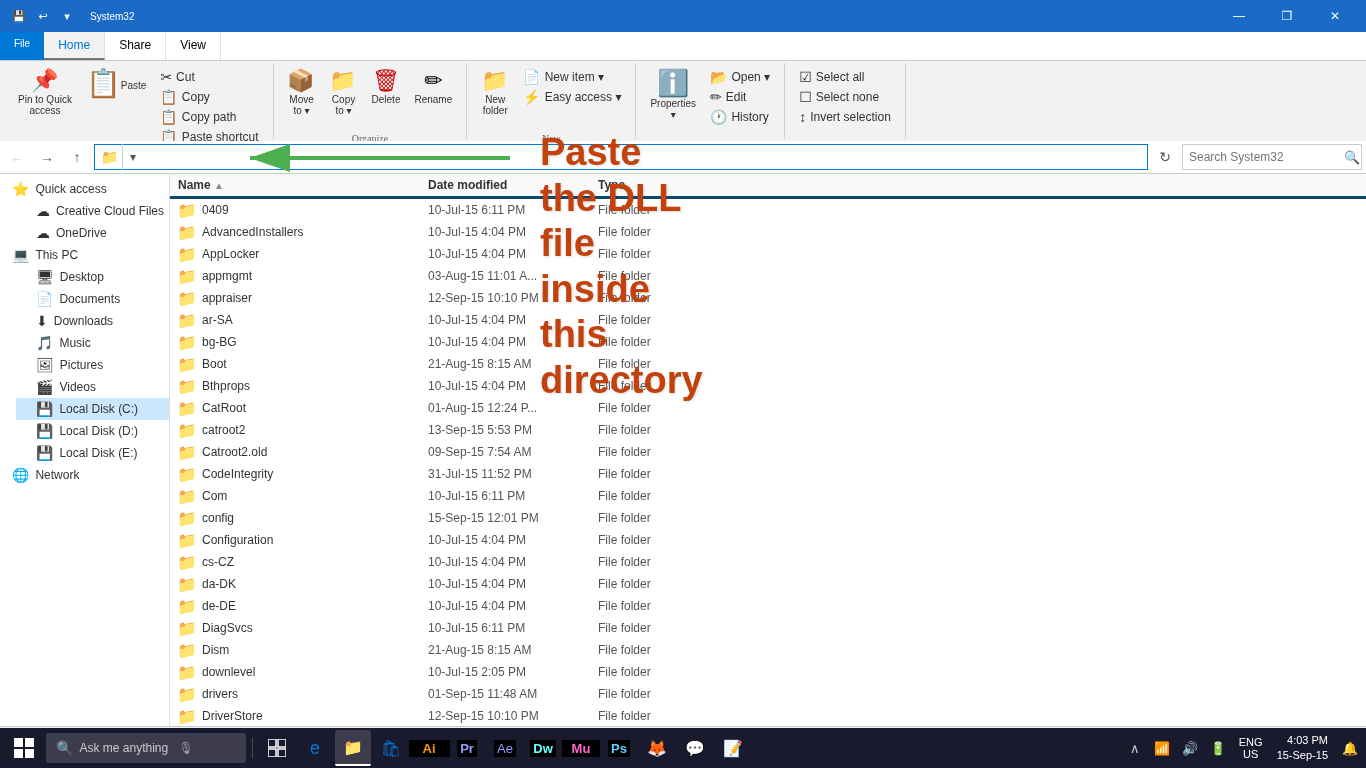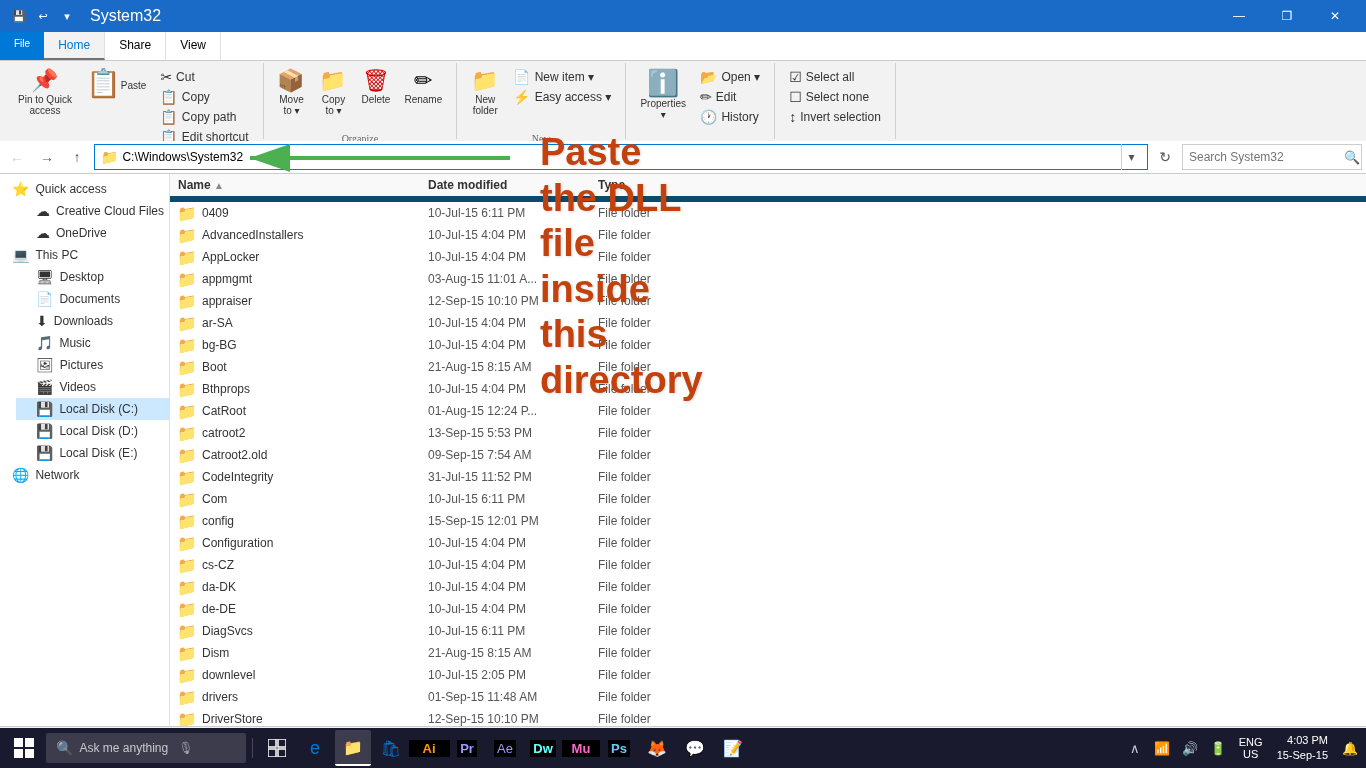--- a/index.html
+++ b/index.html
@@ -53,21 +53,21 @@
 
     
     .sidebar { width: 170px; border-right: 1px solid #e0e0e0; overflow-y: auto; padding: 4px 0; background: #fff; }
     .sidebar-item { display: flex; align-items: center; gap: 6px; padding: 3px 8px 3px 12px; cursor: pointer; font-size: 12px; color: #333; white-space: nowrap; }
     .sidebar-item.selected { background: #cce8ff; }
     .sidebar-item .si-icon { font-size: 14px; }
     .sidebar-children { padding-left: 16px; }
 
     
     .file-list-area { flex: 1; overflow-y: auto; background: #fff; position: relative; }
-    .file-list-header { display: flex; align-items: center; padding: 4px 8px; border-bottom: 6px solid #0c4a6e; background: #f9f9f9; position: sticky; top: 0; }
+    .file-list-header { display: flex; align-items: center; padding: 4px 8px; border-bottom: 3px solid #0c4a6e; background: #f9f9f9; position: sticky; top: 0; }
     .col-name { flex: 0 0 250px; font-size: 12px; color: #333; font-weight: 600; cursor: pointer; }
     .col-date { flex: 0 0 170px; font-size: 12px; color: #333; font-weight: 600; cursor: pointer; }
     .col-type { flex: 1; font-size: 12px; color: #333; font-weight: 600; cursor: pointer; }
     .sort-arrow { font-size: 10px; color: #888; }
     .file-row { display: flex; align-items: center; padding: 2px 8px; cursor: pointer; }
     .file-icon { width: 18px; height: 18px; margin-right: 6px; display: flex; align-items: center; justify-content: center; }
     .folder-icon { color: #ffc83d; font-size: 16px; }
     .file-name { flex: 0 0 226px; font-size: 12px; color: #333; }
     .file-date { flex: 0 0 170px; font-size: 12px; color: #555; }
     .file-type { flex: 1; font-size: 12px; color: #555; }
@@ -111,21 +111,21 @@
 
   <div class="explorer-window">
 
     <div class="title-bar">
       <div class="title-bar-left">
         <div class="quick-access-bar">
           <div class="qa-btn">💾</div>
           <div class="qa-btn">↩</div>
           <div class="qa-btn">▾</div>
         </div>
-        <span style="color:#fff; font-size:16px; margin-left:6px;">System32</span>
+        <span style="color:#fff; font-size:10px; margin-left:6px;">System32</span>
       </div>
       <div class="title-bar-controls">
         <div class="title-btn">—</div>
         <div class="title-btn">❐</div>
         <div class="title-btn close">✕</div>
       </div>
     </div>
 
     <div class="ribbon-tabs">
       <div class="file-tab">File</div>
@@ -156,21 +156,21 @@
             <div class="ribbon-btn-small">
               <span class="icon-sm">📋</span>
               <span>Copy</span>
             </div>
             <div class="ribbon-btn-small">
               <span class="icon-sm">📋</span>
               <span>Copy path</span>
             </div>
             <div class="ribbon-btn-small">
               <span class="icon-sm">📋</span>
-              <span>Edit shortcut</span>
+              <span>Paste shortcut</span>
             </div>
           </div>
         </div>
         <div class="ribbon-group-label">Clipboard</div>
       </div>
 
       <div class="ribbon-group">
         <div class="ribbon-group-inner">
           <div class="ribbon-btn">
             <span class="icon">📦</span>
@@ -256,21 +256,20 @@
         <div class="ribbon-group-label">Select</div>
       </div>
     </div>
 
     <div class="address-bar">
       <div class="nav-btn disabled">←</div>
       <div class="nav-btn">→</div>
       <div class="nav-btn">↑</div>
       <div class="address-input-wrap">
         <span style="font-size:14px; color:#0078d7; margin-right:4px;">📁</span>
-        <input class="address-input" type="text" value="C:\Windows\System32" style="">
         <div class="address-dropdown">▾</div>
       </div>
       <div class="refresh-btn">↻</div>
       <div class="search-wrap">
         <input class="search-input" type="text" placeholder="Search System32" style="">
         <span class="search-icon">🔍</span>
       </div>
     </div>
 
     <div class="main-area" style="height: calc(768px - 32px - 88px - 34px - 22px - 40px);">

